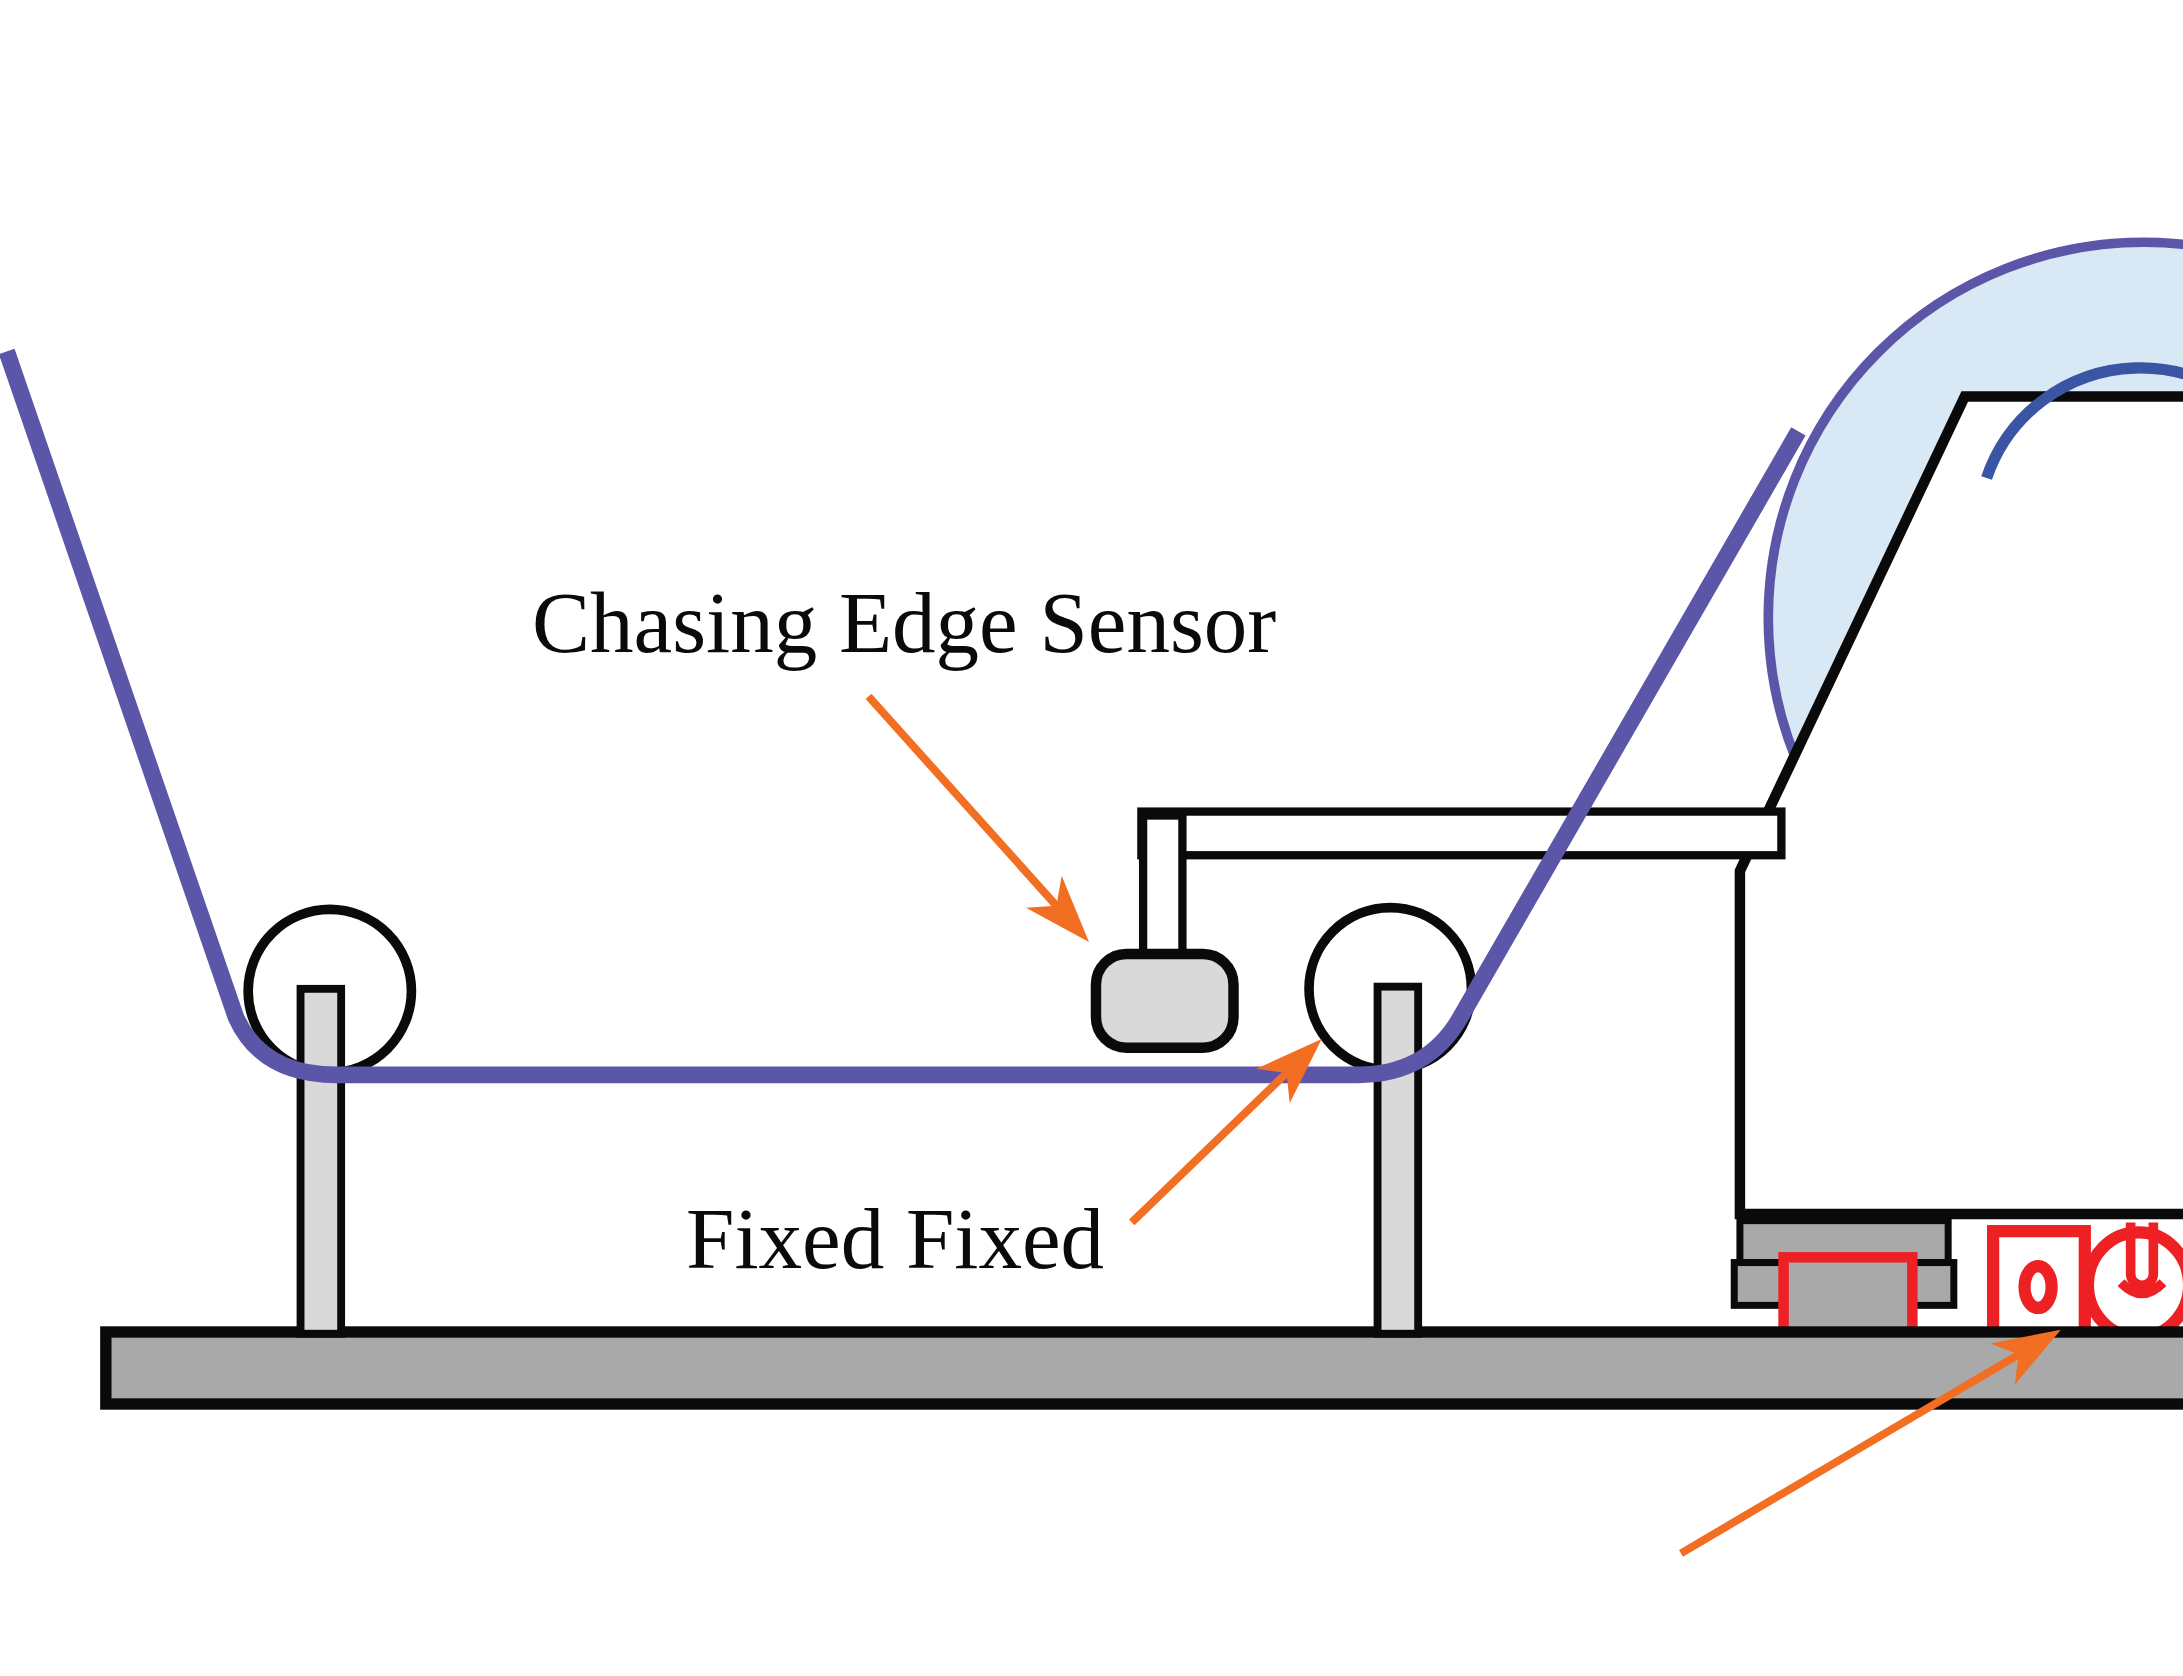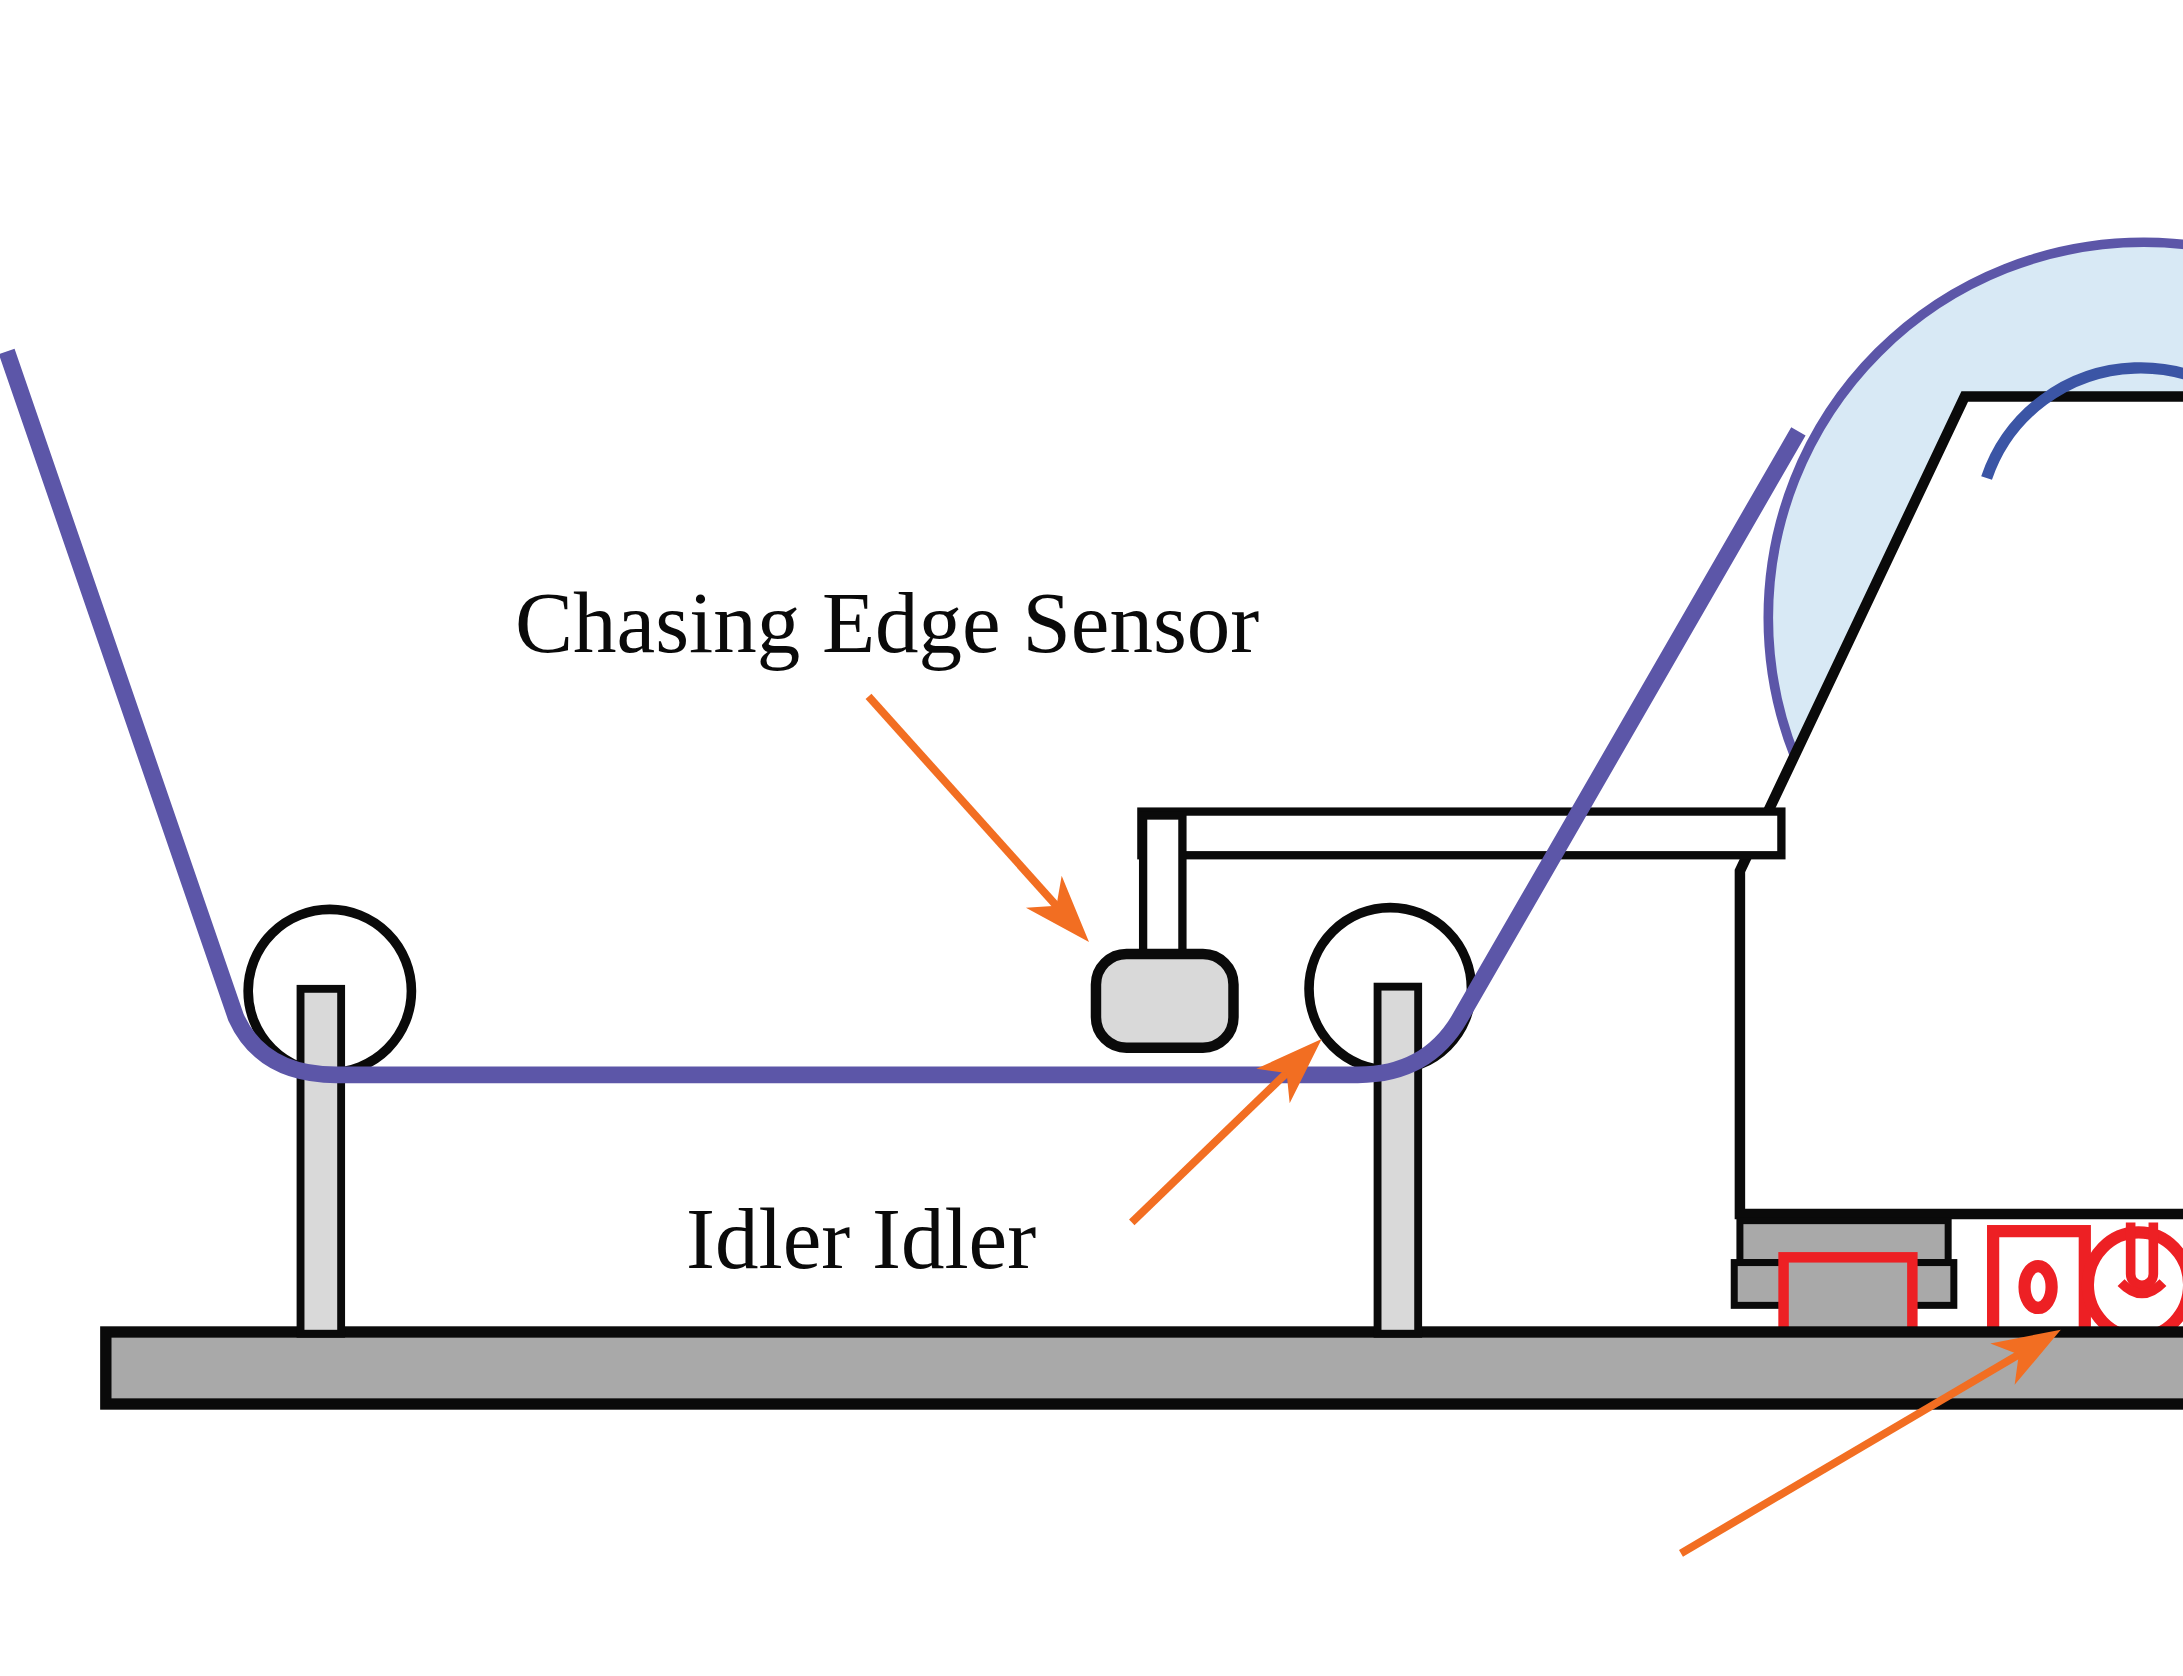--- a/index.html
+++ b/index.html
@@ -89,18 +89,18 @@
           <line x1="3850" y1="3558" x2="4633.170392212601" y2="3097.099723203619" stroke="#f26e22" stroke-width="18"></line>
           <polygon points="4720,3046 4614.311618552379,3172.015737219532 4623.8195113739575,3102.6027703178547 4558.520357486393,3077.214180330064" fill="#f26e22"></polygon>
         </g>
         <g>
           <line x1="6180" y1="3555" x2="5696.700214459136" y2="3117.605032799039" stroke="#f26e22" stroke-width="18"></line>
           <polygon points="5622,3050 5773.829380100379,3113.2284693657425 5704.7448529393505,3124.8855747927814 5700.017433620039,3194.7870161697615" fill="#f26e22"></polygon>
         </g>
       </g>
   </svg>
 
-  <div class="label" style="left: 515px; top: 579px;">Chasing Edge Sensor</div>
-  <div class="label" style="left: 686px; top: 1195px;">Idler Idler</div>
+  <div class="label" style="left: 532px; top: 579px;">Chasing Edge Sensor</div>
+  <div class="label" style="left: 686px; top: 1195px;">Fixed Fixed</div>
 
 
 </div>
 
 
 </body></html>

